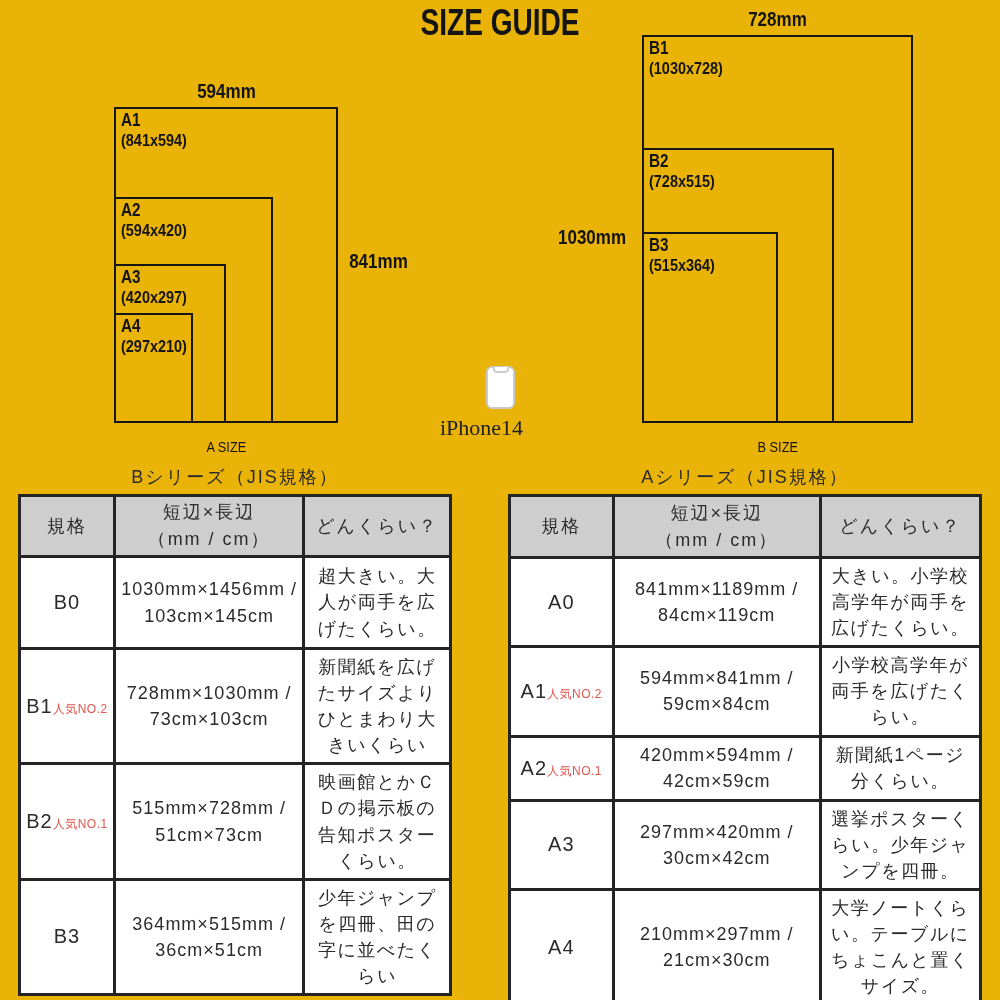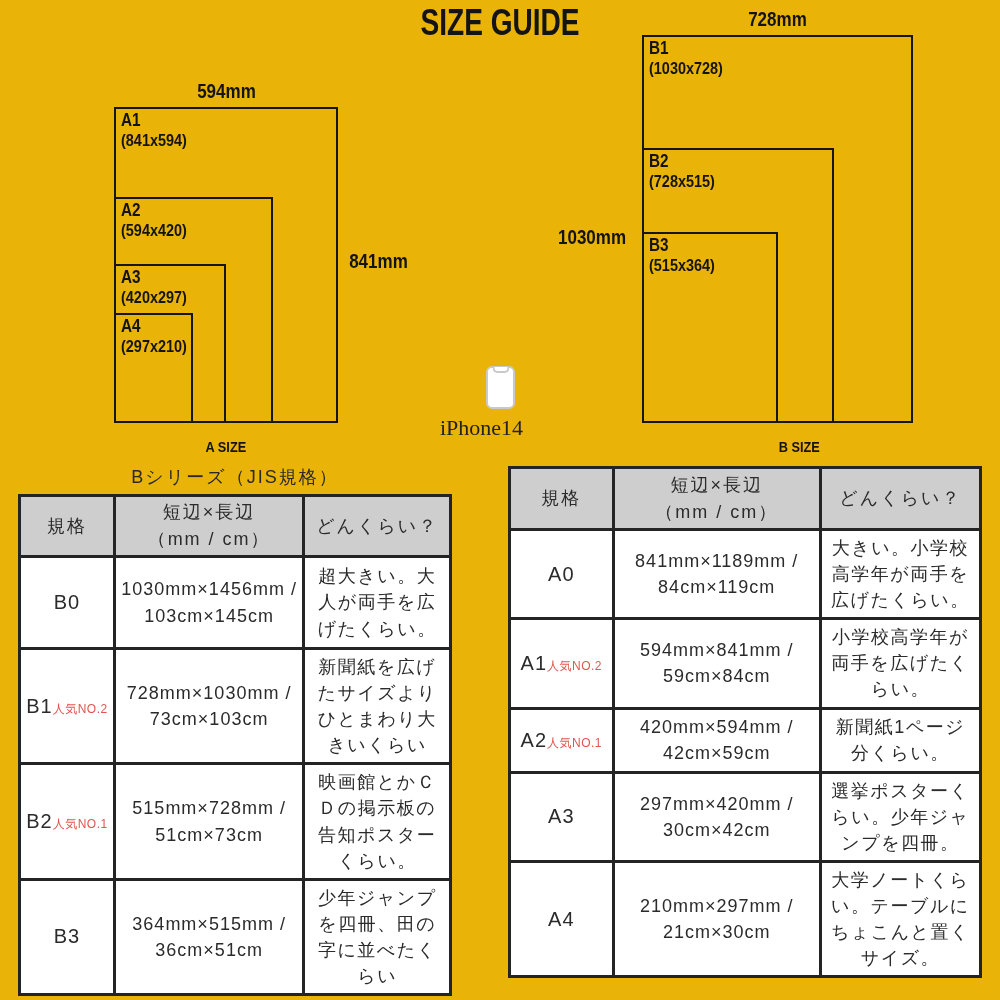--- a/index.html
+++ b/index.html
@@ -12,39 +12,39 @@
                    transform:scaleX(0.78);transform-origin:center;color:#141414;}
 
   
   .sheet{position:absolute;border:2px solid #161616;box-sizing:border-box;}
   .sheet-label{position:absolute;top:1px;left:5px;font-weight:bold;color:#141414;
                line-height:1.15;transform:scaleX(0.85);transform-origin:left top;white-space:nowrap;}
   .sheet-label .nm{font-size:18px;}
   .sheet-label .dm{font-size:17px;}
   .dim-label{position:absolute;font-weight:bold;color:#141414;font-size:20px;}
   .dim-label span{display:inline-block;transform:scaleX(0.85);transform-origin:center;}
-  .diagram-caption{position:absolute;text-align:center;font-weight:bold;color:#141414;font-size:15px;}
+  .diagram-caption{position:absolute;text-align:center;font-weight:normal;color:#141414;font-size:15px;}
   .diagram-caption span{display:inline-block;transform:scaleX(0.85);}
 
   
   .a1{left:114px;top:107px;width:224px;height:316px;}
   .a2{left:114px;top:197px;width:159px;height:226px;}
   .a3{left:114px;top:264px;width:112px;height:159px;}
   .a4{left:114px;top:313px;width:79px;height:110px;}
   
   .b1{left:642px;top:35px;width:271px;height:388px;}
   .b2{left:642px;top:148px;width:192px;height:275px;}
   .b3{left:642px;top:232px;width:136px;height:191px;}
 
   .a-top-dim{left:114px;top:80px;width:224px;text-align:center;}
   .a-side-dim{left:344px;top:250px;}
   .a-caption{left:114px;top:438px;width:224px;}
   .b-top-dim{left:642px;top:8px;width:271px;text-align:center;}
   .b-side-dim{left:552px;top:226px;width:86px;text-align:left;}
-  .b-caption{left:664px;top:438px;width:271px;}
+  .b-caption{left:642px;top:438px;width:271px;}
 
   
   .phone{position:absolute;left:486px;top:366px;width:29px;height:43px;
          border:2px solid #c9c9c9;border-radius:6px;box-sizing:border-box;background:#fff;}
   .phone-notch{position:absolute;top:-1px;left:50%;transform:translateX(-50%);
                width:13px;height:4px;border:2px solid #c9c9c9;border-top:none;
                border-radius:0 0 5px 5px;background:#fff;}
   .phone-label{position:absolute;left:440px;top:415px;width:120px;text-align:left;
                font-family:"Liberation Serif","DejaVu Serif",serif;font-size:22px;color:#222;}
 
@@ -181,20 +181,21 @@
       <tr>
         <td class="spec-cell"><span>B3</span><span class="popular"></span></td>
         <td class="size-cell">364mm×515mm / 36cm×51cm</td>
         <td class="desc-cell">少年ジャンプを四冊、田の字に並べたくらい</td>
       </tr>
     </tbody>
       </table>
   </div>
 
   <div class="tbl-wrap tbl-a-wrap">
+    <div class="tbl-title">Aシリーズ（JIS規格）</div>
     <table id="tbl-a">
       <colgroup>
           <col class="c-spec">
           <col class="c-size">
           <col class="c-desc">
         </colgroup>
       <tbody>
           <tr>
         <th>規格</th>
         <th>短辺×長辺

